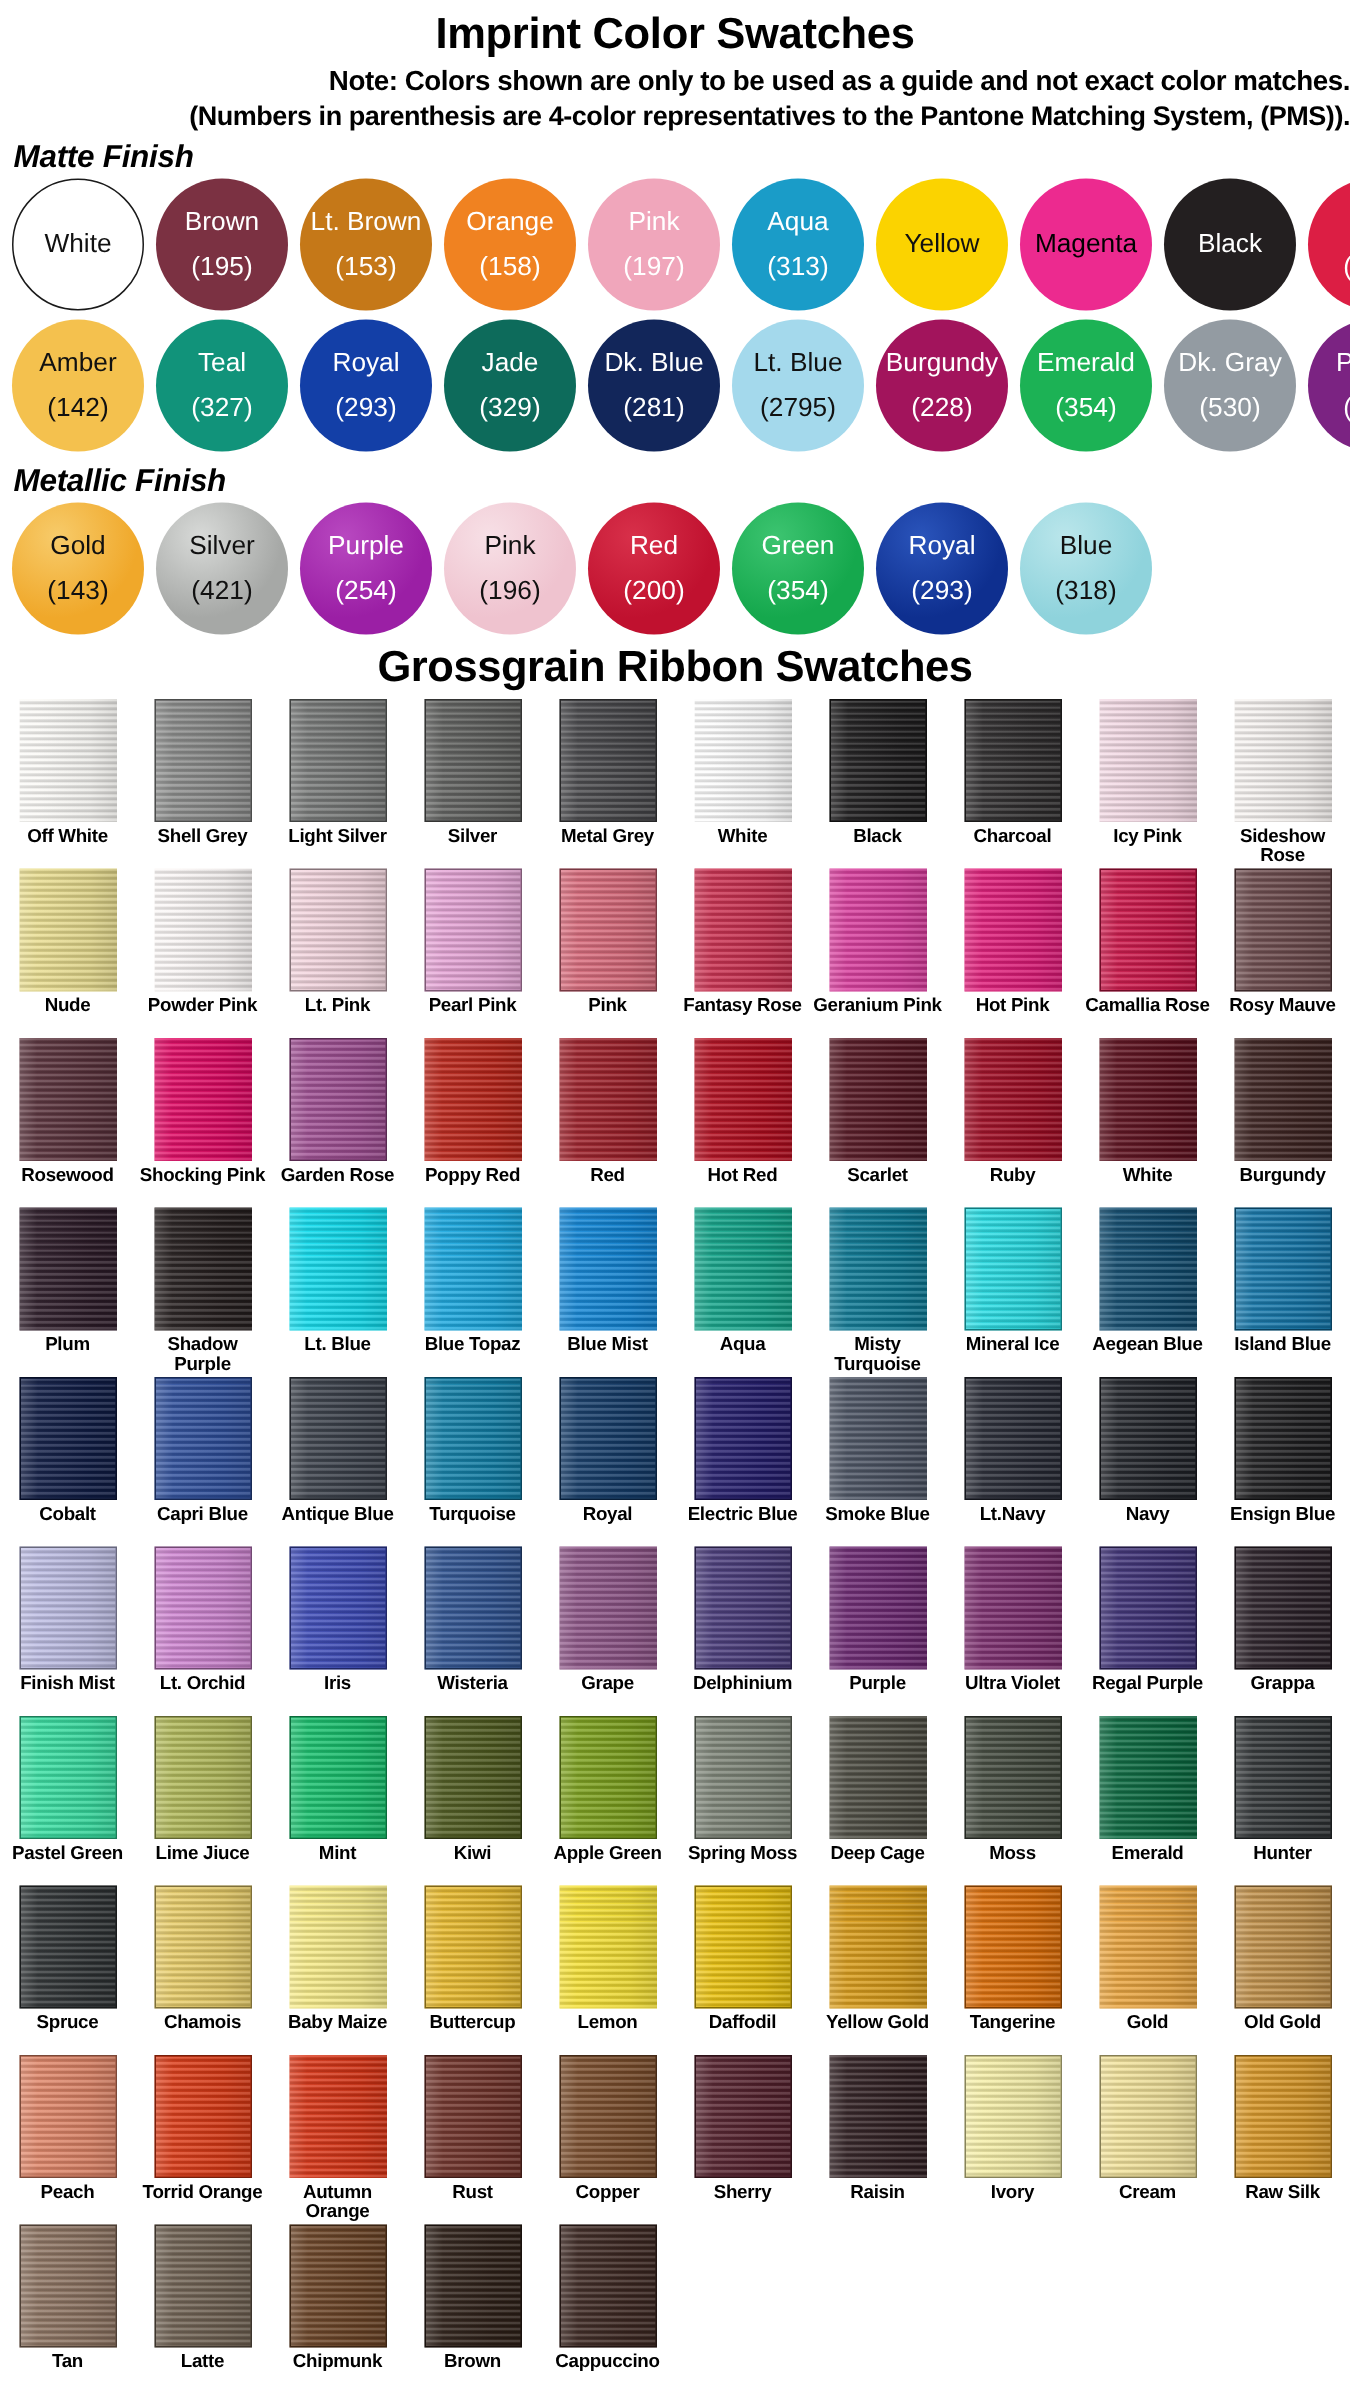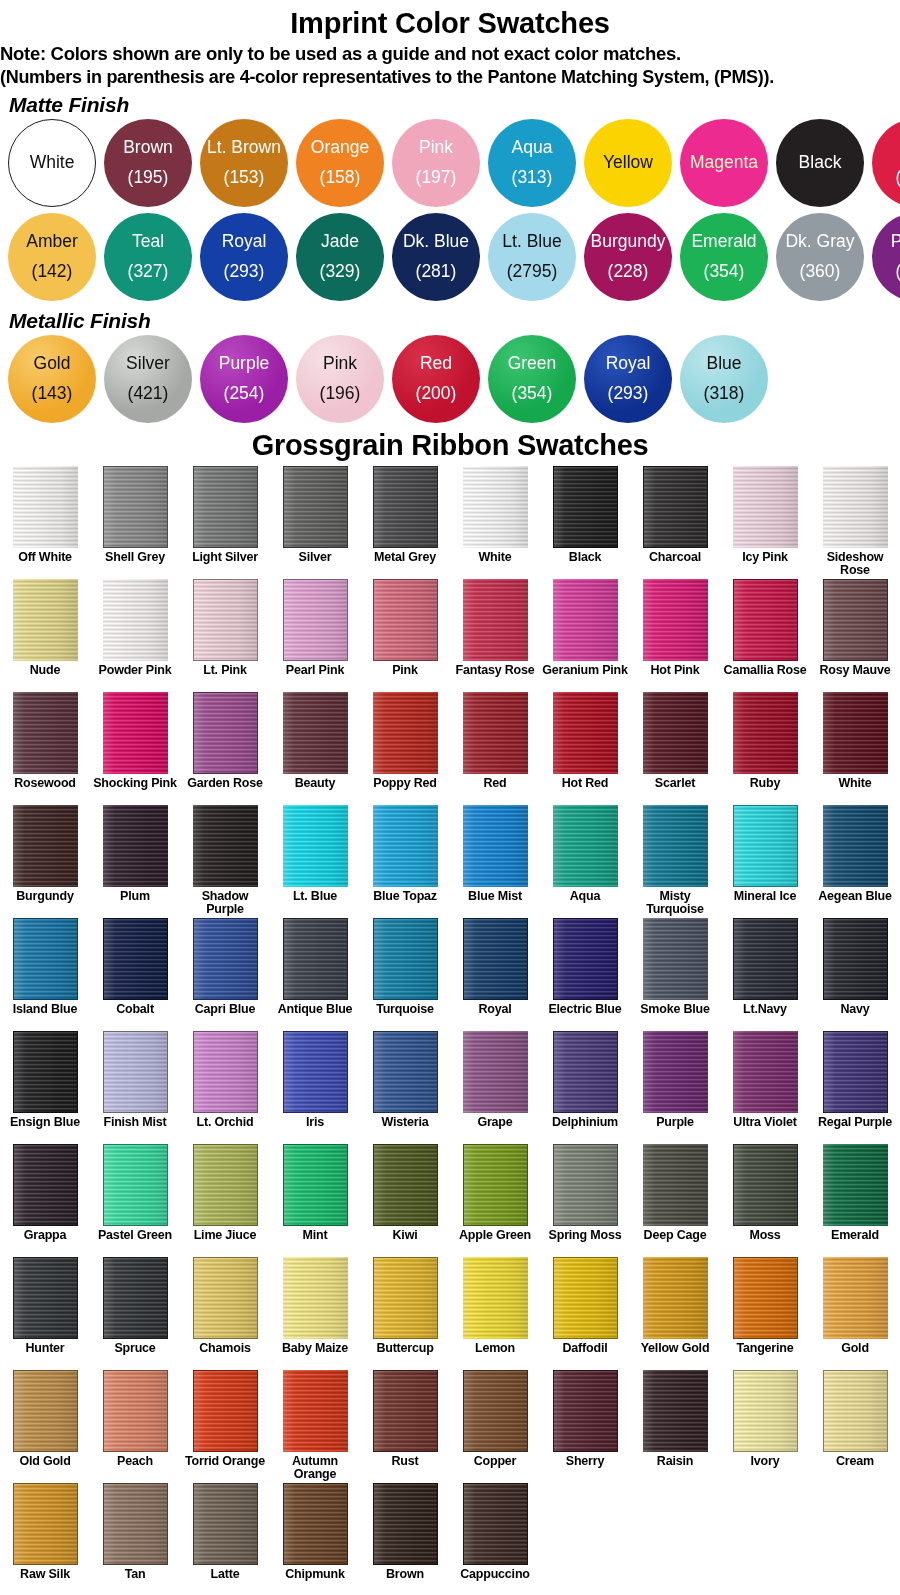--- a/index.html
+++ b/index.html
@@ -8,21 +8,21 @@
     font-family:"Liberation Sans","DejaVu Sans",sans-serif;
     color:#000;overflow:hidden;position:relative;
   }
 
   
   .page-title{
     text-align:center;font-weight:bold;font-size:29px;
     letter-spacing:-0.2px;margin:8px 0 2px 0;line-height:1.1;
   }
   .note-line{
-    text-align:left;font-size:18.5px;font-weight:bold;
+    text-align:right;font-size:18.5px;font-weight:bold;
     line-height:1.28;letter-spacing:-0.3px;
   }
   .note-line.small{font-size:18px;}
   .finish-title{
     font-style:italic;font-weight:bold;font-size:21px;
     margin:4px 0 2px 9px;letter-spacing:-0.2px;
   }
   .section-title{
     text-align:center;font-weight:bold;font-size:29px;
     letter-spacing:-0.3px;margin:6px 0 4px 0;
@@ -112,21 +112,21 @@
       <span class="nm">Pink</span>
       <span class="pms">(197)</span>
     </div>
     <div class="swatch-circle" style="background: rgb(26, 156, 200); color: rgb(255, 255, 255);">
       <span class="nm">Aqua</span>
       <span class="pms">(313)</span>
     </div>
     <div class="swatch-circle" style="background: rgb(251, 211, 0); color: rgb(17, 17, 17);">
       <span class="nm">Yellow</span>
     </div>
-    <div class="swatch-circle" style="background: rgb(236, 42, 143); color: #fef9c3;">
+    <div class="swatch-circle" style="background: rgb(236, 42, 143); color: #000000;">
       <span class="nm">Magenta</span>
     </div>
     <div class="swatch-circle" style="background: rgb(35, 31, 32); color: rgb(255, 255, 255);">
       <span class="nm">Black</span>
     </div>
     <div class="swatch-circle" style="background: rgb(220, 30, 68); color: rgb(255, 255, 255);">
       <span class="nm">Red</span>
       <span class="pms">(199)</span>
     </div>
   </div>
@@ -158,21 +158,21 @@
     <div class="swatch-circle" style="background: rgb(162, 20, 92); color: rgb(255, 255, 255);">
       <span class="nm">Burgundy</span>
       <span class="pms">(228)</span>
     </div>
     <div class="swatch-circle" style="background: rgb(28, 178, 85); color: rgb(255, 255, 255);">
       <span class="nm">Emerald</span>
       <span class="pms">(354)</span>
     </div>
     <div class="swatch-circle" style="background: rgb(147, 155, 162); color: rgb(255, 255, 255);">
       <span class="nm">Dk. Gray</span>
-      <span class="pms">(360)</span>
+      <span class="pms">(530)</span>
     </div>
     <div class="swatch-circle" style="background: rgb(123, 35, 130); color: rgb(255, 255, 255);">
       <span class="nm">Purple</span>
       <span class="pms">(259)</span>
     </div>
   </div>
 
 <div class="finish-title" style="margin-top:8px;">Metallic Finish</div>
 <div class="circle-row" id="metallic-row">
     <div class="swatch-circle" style="background: radial-gradient(circle at 34% 26%, rgb(247, 203, 106) 0%, rgb(240, 168, 42) 62%, rgb(240, 168, 42) 100%); color: rgb(17, 17, 17);">
@@ -366,27 +366,20 @@
       <div class="ribbon-label">Shocking Pink</div>
     </div>
     <div class="ribbon-cell">
       <div class="ribbon-chip bordered" style="background: rgb(158, 77, 146);">
         <div class="tex"></div>
         <div class="sheen"></div>
       </div>
       <div class="ribbon-label">Garden Rose</div>
     </div>
     <div class="ribbon-cell">
-      <div class="ribbon-chip" style="background: rgb(94, 45, 54);">
-        <div class="tex"></div>
-        <div class="sheen"></div>
-      </div>
-      <div class="ribbon-label">Beauty</div>
-    </div>
-    <div class="ribbon-cell">
       <div class="ribbon-chip" style="background: rgb(188, 35, 24);">
         <div class="tex"></div>
         <div class="sheen"></div>
       </div>
       <div class="ribbon-label">Poppy Red</div>
     </div>
     <div class="ribbon-cell">
       <div class="ribbon-chip" style="background: rgb(156, 29, 39);">
         <div class="tex"></div>
         <div class="sheen"></div>

